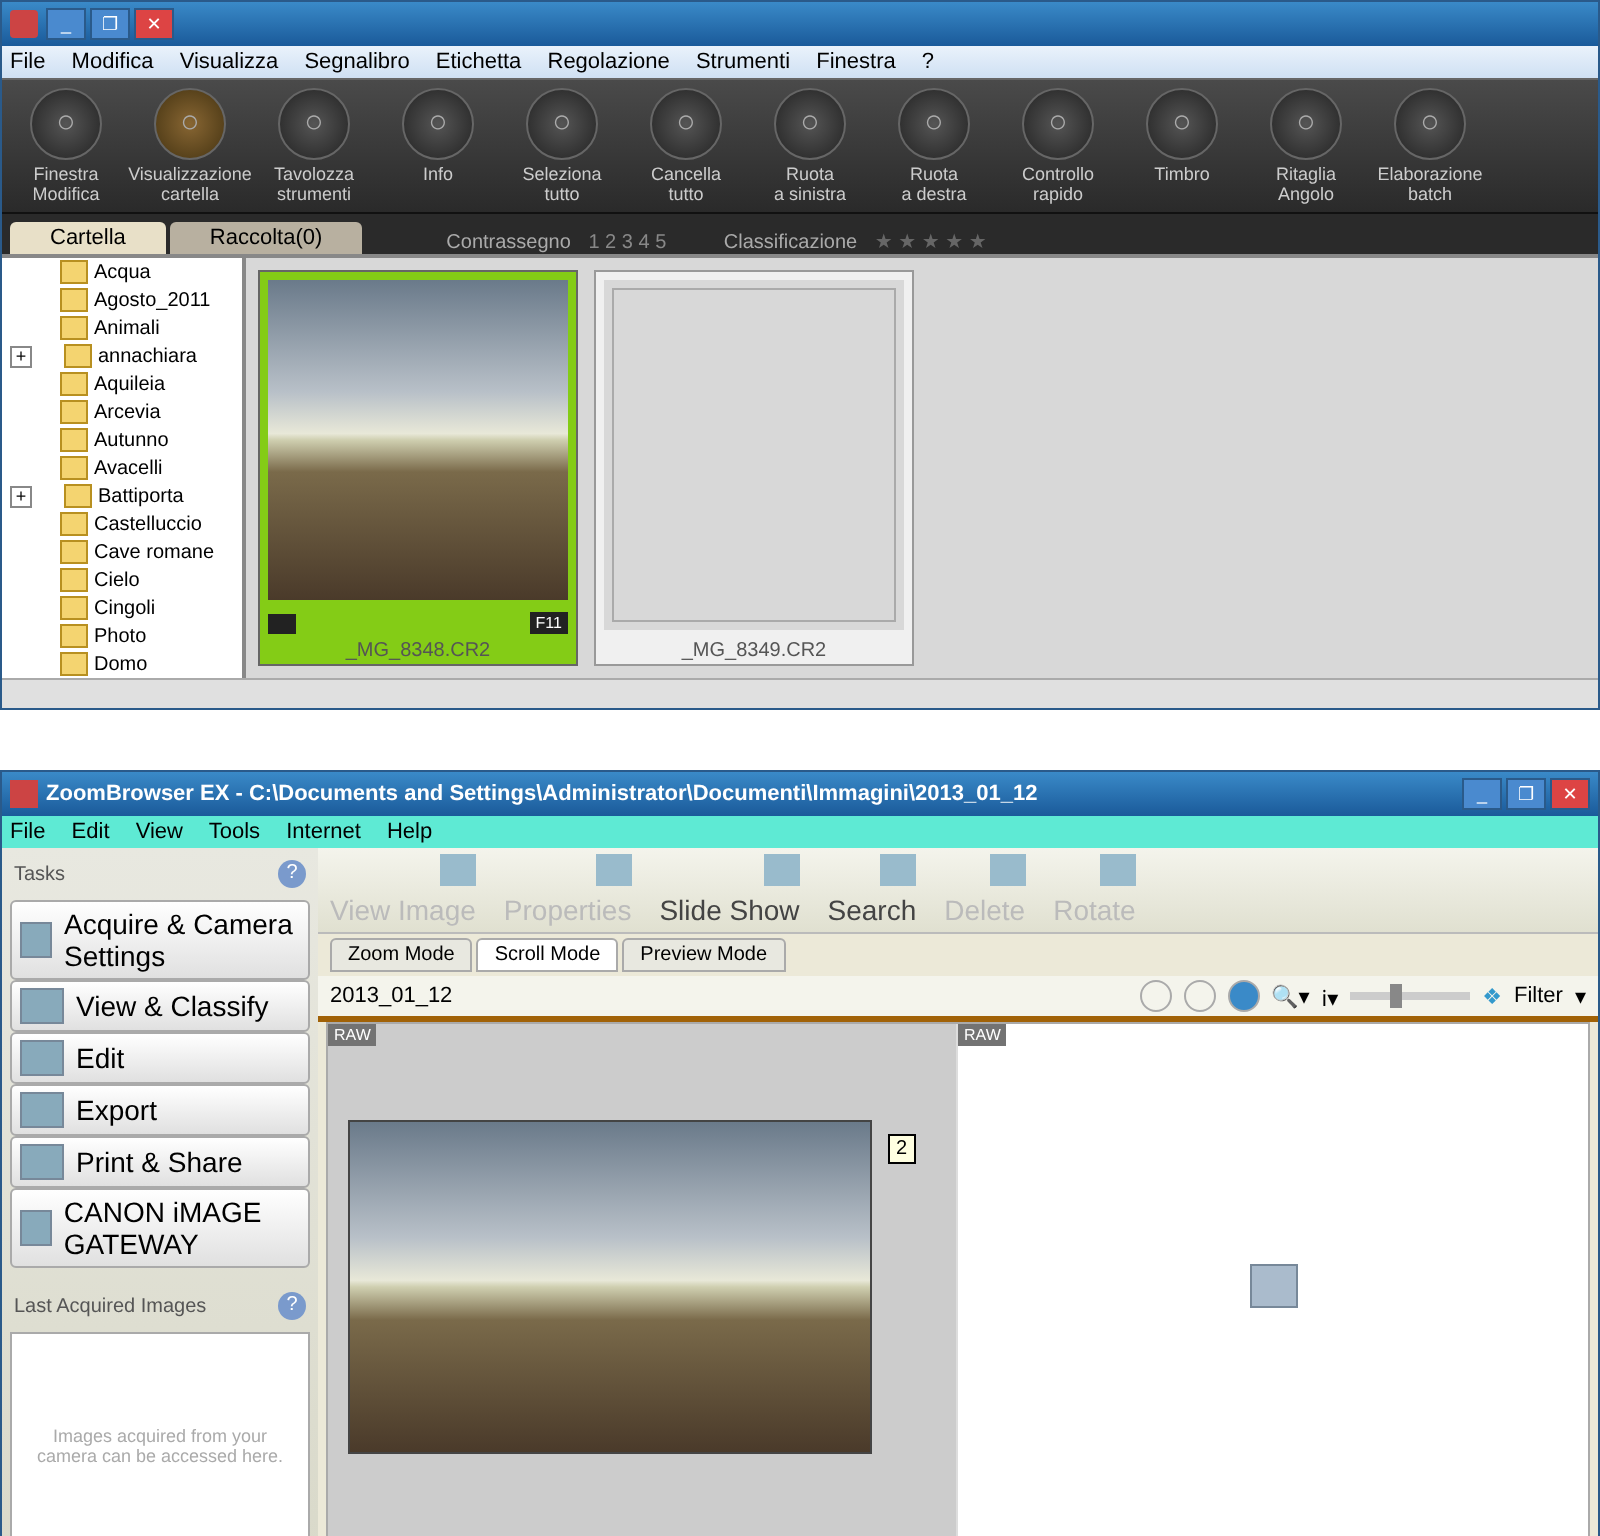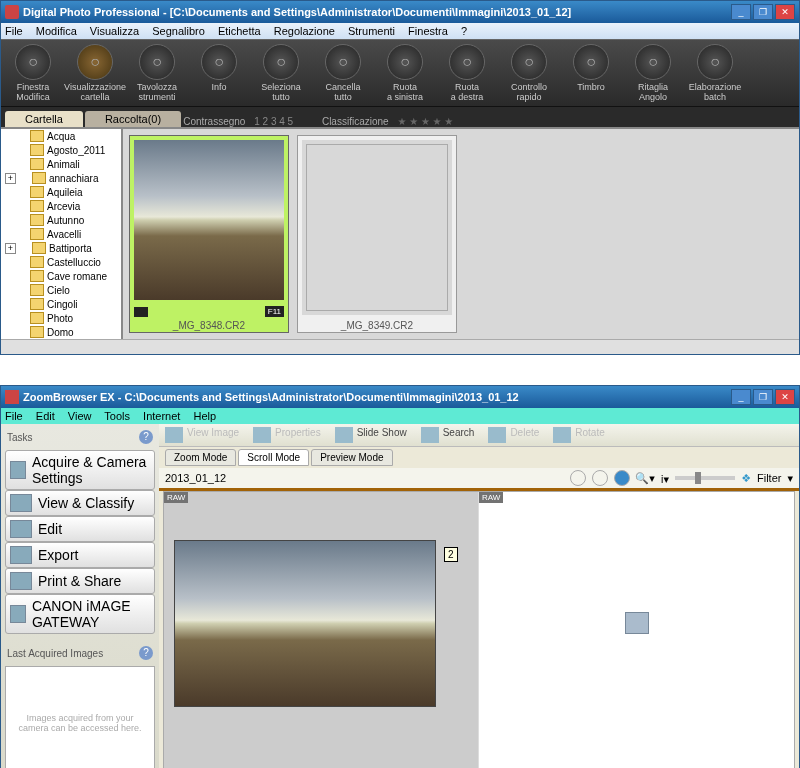--- a/index.html
+++ b/index.html
@@ -15,30 +15,30 @@
   .dpp-menubar { background:linear-gradient(#eaf2fb,#cfe0f3); padding:2px 4px; color:#000; }
   .dpp-menubar span { margin-right:10px; cursor:pointer;}
   .dpp-toolbar { background:linear-gradient(#4a4a4a,#2a2a2a); padding:4px 6px; display:flex; gap:10px; border-top:1px solid #666; border-bottom:1px solid #111;}
   .dpp-tool { display:flex; flex-direction:column; align-items:center; color:#ccc; font-size:9px; cursor:pointer; width:52px;}
   .dpp-tool .circ { width:34px;height:34px;border-radius:50%;background:radial-gradient(#555,#222);border:1px solid #666;display:flex;align-items:center;justify-content:center;color:#aaa;font-size:16px;margin-bottom:2px;}
   .dpp-tool.on .circ { background:radial-gradient(#886633,#443311);}
   .dpp-tool .lbl { text-align:center; line-height:10px;}
   .dpp-tabbar { background:#2a2a2a; padding:0 4px; display:flex; align-items:flex-end; height:20px; color:#aaa;}
   .dpp-tab { background:#e8e0c8; color:#000; padding:2px 20px; border-radius:3px 3px 0 0; margin-right:2px; cursor:pointer;}
   .dpp-tab.off { background:#b8b0a0;}
-  .dpp-tabextra { font-size:10px;}
+  .dpp-tabextra { margin-left:40px; font-size:10px;}
   .dpp-tabextra span { margin-right:6px;}
   .dpp-body { display:flex; background:#d8d8d8; height:210px; border-top:2px solid #888;}
   .dpp-tree { width:120px; background:#fff; overflow:auto; border-right:2px solid #888; font-size:10px;}
   .dpp-tree .f { display:flex; align-items:center; padding:1px 2px; cursor:pointer;}
   .dpp-tree .fico { width:12px;height:10px;background:#f4d470;border:1px solid #b89020;margin-right:3px; margin-left:14px;}
   .dpp-tree .exp { width:9px;height:9px;border:1px solid #888;text-align:center;line-height:8px;font-size:9px;margin-left:2px;margin-right:2px;}
   .dpp-thumbs { flex:1; padding:6px; display:flex; gap:8px; background:#d8d8d8;}
   .dpp-thumb { width:158px; background:#f0f0f0; border:1px solid #999; display:flex; flex-direction:column;}
-  .dpp-thumb.sel { background:#bef264; border:1px solid #666;}
+  .dpp-thumb.sel { background:#84cc16; border:1px solid #666;}
   .dpp-img { flex:1; margin:4px; position:relative; background:#888;}
   .dpp-sky { position:absolute;inset:0; background:
      linear-gradient(#6a7a8a 0%, #b8c0c8 35%, #e8e8d8 48%, #cfcfb0 50%, #7a6a4a 60%, #4a3a2a 100%);
   }
   .dpp-empty { background:#d8d8d8; position:relative;}
   .dpp-empty:before,.dpp-empty:after{content:"";position:absolute;inset:4px;border:1px solid #aaa;}
   .dpp-empty:before{clip-path:polygon(0 0,100% 100%,100% 0,0 100%);}
   .dpp-info { display:flex; justify-content:space-between; align-items:center; padding:2px 4px;}
   .dpp-cam { width:14px;height:10px;background:#222;}
   .dpp-badge { font-size:8px;background:#222;color:#fff;padding:1px 3px;}
@@ -60,21 +60,21 @@
   .zb-help { width:14px;height:14px;border-radius:50%;background:#7a9acc;color:#fff;text-align:center;line-height:14px;cursor:pointer;}
   .zb-btn { background:linear-gradient(#fff,#e0e0e0); border:1px solid #aaa; border-radius:3px; padding:3px 4px; display:flex; align-items:center; gap:6px; cursor:pointer; font-size:14px;}
   .zb-btn .bi { width:20px;height:16px;background:#8ab;border:1px solid #789;}
   .zb-lai { background:#fff; border:1px solid #aaa; height:95px; display:flex;align-items:center;justify-content:center;text-align:center;color:#aaa;font-size:9px;padding:8px;}
   .zb-fvtabs { display:flex; font-size:10px;}
   .zb-fvtabs span { border:1px solid #aaa; padding:1px 6px; background:#e8e8e0; cursor:pointer;}
   .zb-fvtabs .on { background:#fff;}
 
   .zb-main { flex:1; display:flex; flex-direction:column; background:#ece9d8;}
   .zb-mtool { background:linear-gradient(#f4f4ec,#e0e0d0); padding:3px 6px; display:flex; gap:14px; align-items:center; border-bottom:1px solid #bbb;}
-  .zb-mtool .mb { display:flex;align-items:flex-start;gap:4px;color:#444;font-size:10px;cursor:pointer;}
+  .zb-mtool .mb { display:flex;align-items:flex-end;gap:4px;color:#444;font-size:14px;cursor:pointer;flex-direction:column;}
   .zb-mtool .mb.dis { color:#bbb;}
   .zb-mtool .mi { width:18px;height:16px;background:#9bc;}
   .zb-mtabs { padding:2px 6px; display:flex; gap:2px;}
   .zb-mtabs span { border:1px solid #aaa; background:#e8e8e0; padding:2px 8px; font-size:10px; cursor:pointer; border-radius:3px 3px 0 0;}
   .zb-mtabs .on { background:#fff;}
   .zb-status { background:#f4f4ec; padding:2px 6px; display:flex; align-items:center; justify-content:space-between; border-bottom:3px solid #a16207;}
   .zb-status .ctrls{display:flex;gap:6px;align-items:center;}
   .zb-status .cb{width:14px;height:14px;border:1px solid #aaa;border-radius:50%;cursor:pointer;}
   .zb-slide{width:60px;height:4px;background:#ccc;position:relative;}
   .zb-slide:after{content:"";position:absolute;left:20px;top:-4px;width:6px;height:12px;background:#888;}
@@ -88,21 +88,20 @@
     border:1px solid #444; z-index:5;}
   .zb-tt { position:absolute; top:55px; left:280px; background:#ffffe1;border:1px solid #000;font-size:10px;padding:1px 3px;z-index:6;}
   .zb-pico { position:absolute; top:120px; left:50%; transform:translateX(-50%); width:22px;height:20px;background:#abc;border:1px solid #789;}
 </style>
 </head>
 <body>
 
 <div class="dpp-window">
   <div class="dpp-titlebar">
     <span class="ico"></span>
-    <span class="t">Digital Photo Professional - [C:\Documents and Settings\Administrator\Documenti\Immagini\2013_01_12]</span>
     <div class="dpp-winbtns">
       <span>_</span>
       <span>❐</span>
       <span class="c">✕</span>
     </div>
   </div>
   <div class="dpp-menubar">
     <span>File</span>
     <span>Modifica</span>
     <span>Visualizza</span>

